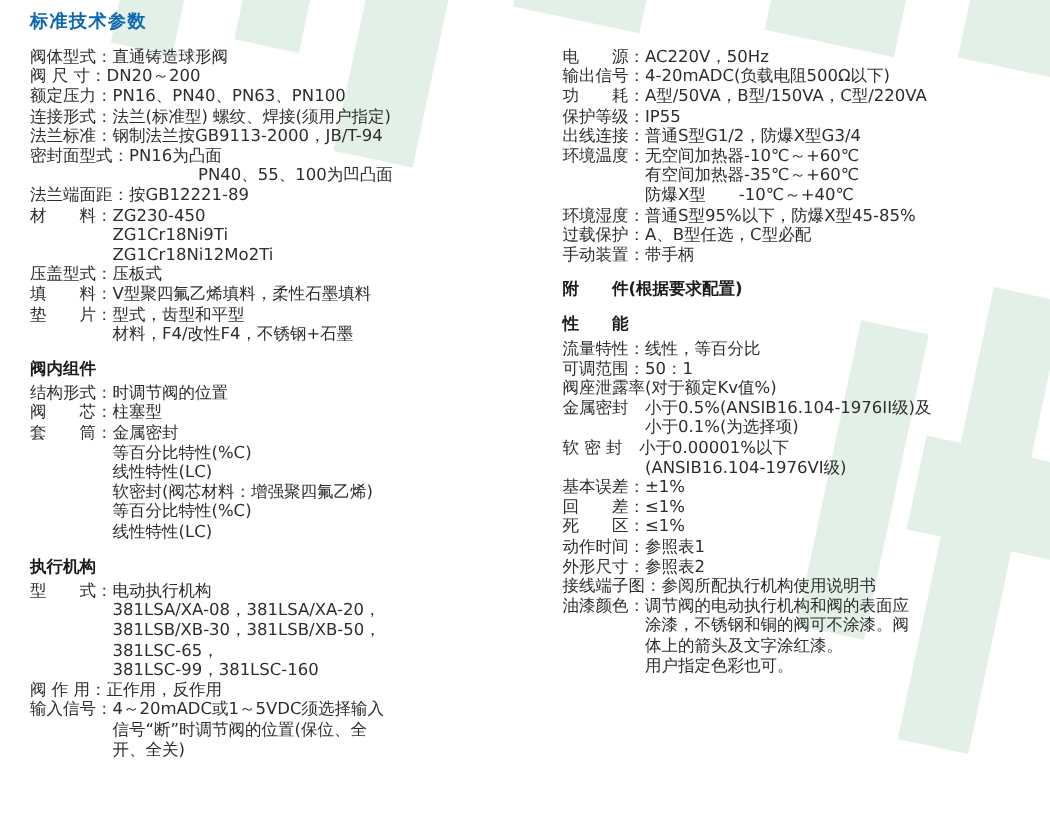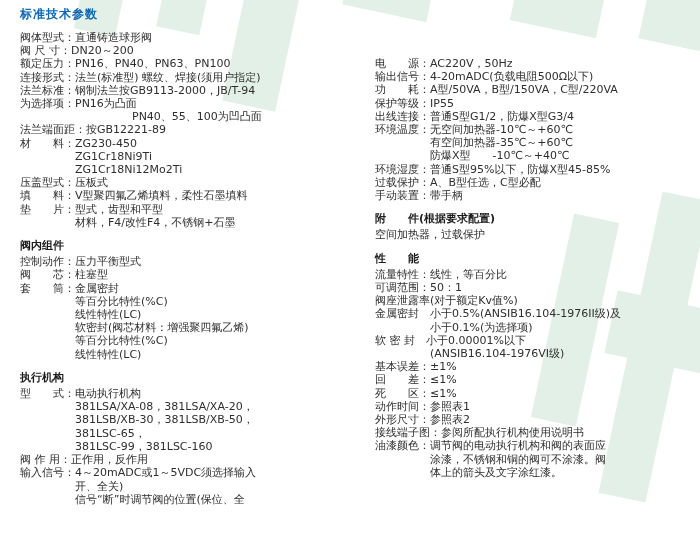--- a/index.html
+++ b/index.html
@@ -36,21 +36,21 @@
   .page-title{
     position:absolute;left:20px;top:6px;z-index:2;
     font-size:12px;font-weight:bold;color:var(--title-color);
     letter-spacing:1px;
   }
   .col{
     position:absolute;top:31px;z-index:1;
     font-size:11px;line-height:13.2px;
   }
   .col-left{left:20px;width:345px;}
-  .col-right{left:375px;width:322px;margin-top:26px;}
+  .col-right{left:375px;width:322px;}
   .sec{margin:0 0 0 0;}
   .sec + .sec{margin-top:9px;}
   .sec-header{
     font-weight:bold;color:#1c1c1c;
     line-height:13.2px;
     margin-bottom:3px;
     padding-top:1px;
   }
   .line{white-space:nowrap;}
   .i0{padding-left:0;}
@@ -74,86 +74,86 @@
 
   <div class="page-title">标准技术参数</div>
 
   <div class="col col-left">
       <div class="sec">
         <div class="line i0">阀体型式：直通铸造球形阀</div>
         <div class="line i0">阀 尺 寸：DN20～200</div>
         <div class="line i0">额定压力：PN16、PN40、PN63、PN100</div>
         <div class="line i0">连接形式：法兰(标准型) 螺纹、焊接(须用户指定)</div>
         <div class="line i0">法兰标准：钢制法兰按GB9113-2000，JB/T-94</div>
-        <div class="line i0">为选择项：PN16为凸面</div>
+        <div class="line i0">密封面型式：PN16为凸面</div>
         <div class="line i2">PN40、55、100为凹凸面</div>
         <div class="line i0">法兰端面距：按GB12221-89</div>
         <div class="line i0">材　　料：ZG230-450</div>
         <div class="line i1">ZG1Cr18Ni9Ti</div>
         <div class="line i1">ZG1Cr18Ni12Mo2Ti</div>
         <div class="line i0">压盖型式：压板式</div>
         <div class="line i0">填　　料：V型聚四氟乙烯填料，柔性石墨填料</div>
         <div class="line i0">垫　　片：型式，齿型和平型</div>
         <div class="line i1">材料，F4/改性F4，不锈钢+石墨</div>
       </div>
       <div class="sec">
         <div class="sec-header">阀内组件</div>
-        <div class="line i0">控制动作：压力平衡型式</div>
+        <div class="line i0">结构形式：时调节阀的位置</div>
         <div class="line i0">阀　　芯：柱塞型</div>
         <div class="line i0">套　　筒：金属密封</div>
         <div class="line i1">等百分比特性(%C)</div>
         <div class="line i1">线性特性(LC)</div>
         <div class="line i1">软密封(阀芯材料：增强聚四氟乙烯)</div>
         <div class="line i1">等百分比特性(%C)</div>
         <div class="line i1">线性特性(LC)</div>
       </div>
       <div class="sec">
         <div class="sec-header">执行机构</div>
         <div class="line i0">型　　式：电动执行机构</div>
         <div class="line i1">381LSA/XA-08，381LSA/XA-20，</div>
         <div class="line i1">381LSB/XB-30，381LSB/XB-50，</div>
         <div class="line i1">381LSC-65，</div>
         <div class="line i1">381LSC-99，381LSC-160</div>
         <div class="line i0">阀 作 用：正作用，反作用</div>
         <div class="line i0">输入信号：4～20mADC或1～5VDC须选择输入</div>
+        <div class="line i1">信号“断”时调节阀的位置(保位、全</div>
         <div class="line i1">开、全关)</div>
-        <div class="line i1">信号“断”时调节阀的位置(保位、全</div>
       </div>
     </div>
   <div class="col col-right">
       <div class="sec">
         <div class="line i0">电　　源：AC220V，50Hz</div>
         <div class="line i0">输出信号：4-20mADC(负载电阻500Ω以下)</div>
         <div class="line i0">功　　耗：A型/50VA，B型/150VA，C型/220VA</div>
         <div class="line i0">保护等级：IP55</div>
         <div class="line i0">出线连接：普通S型G1/2，防爆X型G3/4</div>
         <div class="line i0">环境温度：无空间加热器-10℃～+60℃</div>
         <div class="line i1">有空间加热器-35℃～+60℃</div>
         <div class="line i1">防爆X型　　-10℃～+40℃</div>
         <div class="line i0">环境湿度：普通S型95%以下，防爆X型45-85%</div>
         <div class="line i0">过载保护：A、B型任选，C型必配</div>
         <div class="line i0">手动装置：带手柄</div>
       </div>
       <div class="sec">
         <div class="sec-header">附　　件(根据要求配置)</div>
-        <div class="line i0">空间加热器，过载保护</div>
       </div>
       <div class="sec">
         <div class="sec-header">性　　能</div>
         <div class="line i0">流量特性：线性，等百分比</div>
         <div class="line i0">可调范围：50：1</div>
         <div class="line i0">阀座泄露率(对于额定Kv值%)</div>
         <div class="line i0">金属密封　小于0.5%(ANSIB16.104-1976II级)及</div>
         <div class="line i1">小于0.1%(为选择项)</div>
         <div class="line i0">软 密 封　小于0.00001%以下</div>
         <div class="line i1">(ANSIB16.104-1976VI级)</div>
         <div class="line i0">基本误差：±1%</div>
         <div class="line i0">回　　差：≤1%</div>
         <div class="line i0">死　　区：≤1%</div>
         <div class="line i0">动作时间：参照表1</div>
         <div class="line i0">外形尺寸：参照表2</div>
         <div class="line i0">接线端子图：参阅所配执行机构使用说明书</div>
         <div class="line i0">油漆颜色：调节阀的电动执行机构和阀的表面应</div>
         <div class="line i1">涂漆，不锈钢和铜的阀可不涂漆。阀</div>
         <div class="line i1">体上的箭头及文字涂红漆。</div>
+        <div class="line i1">用户指定色彩也可。</div>
       </div>
     </div>
 </div>
 
 </body></html>

